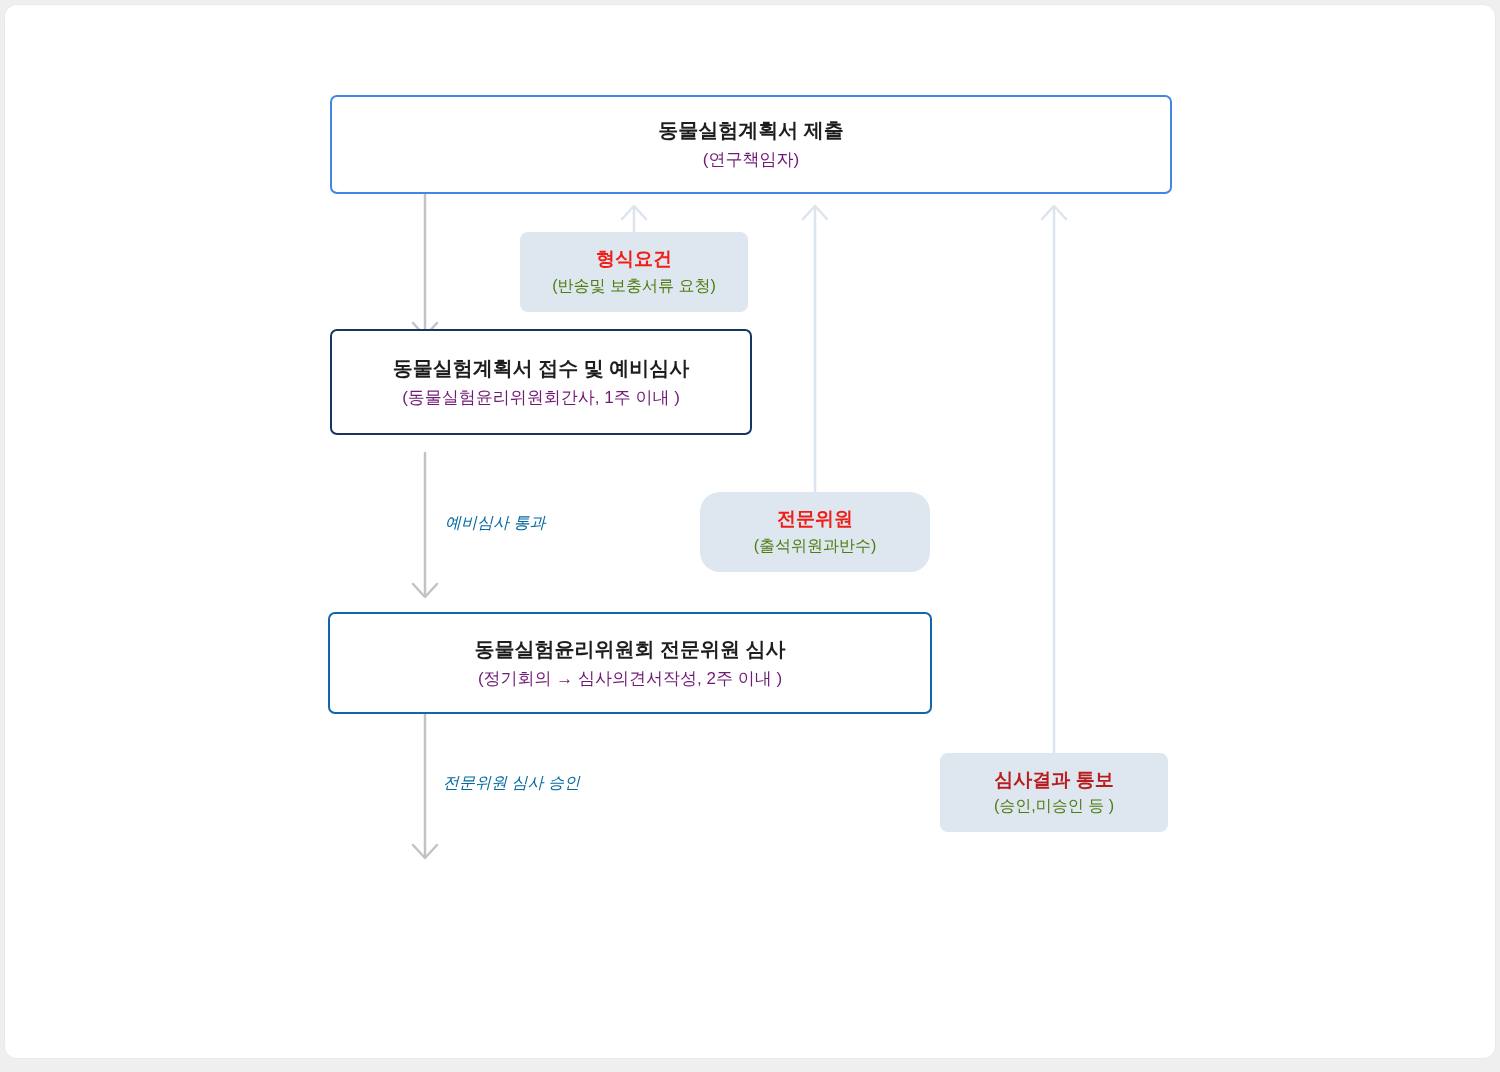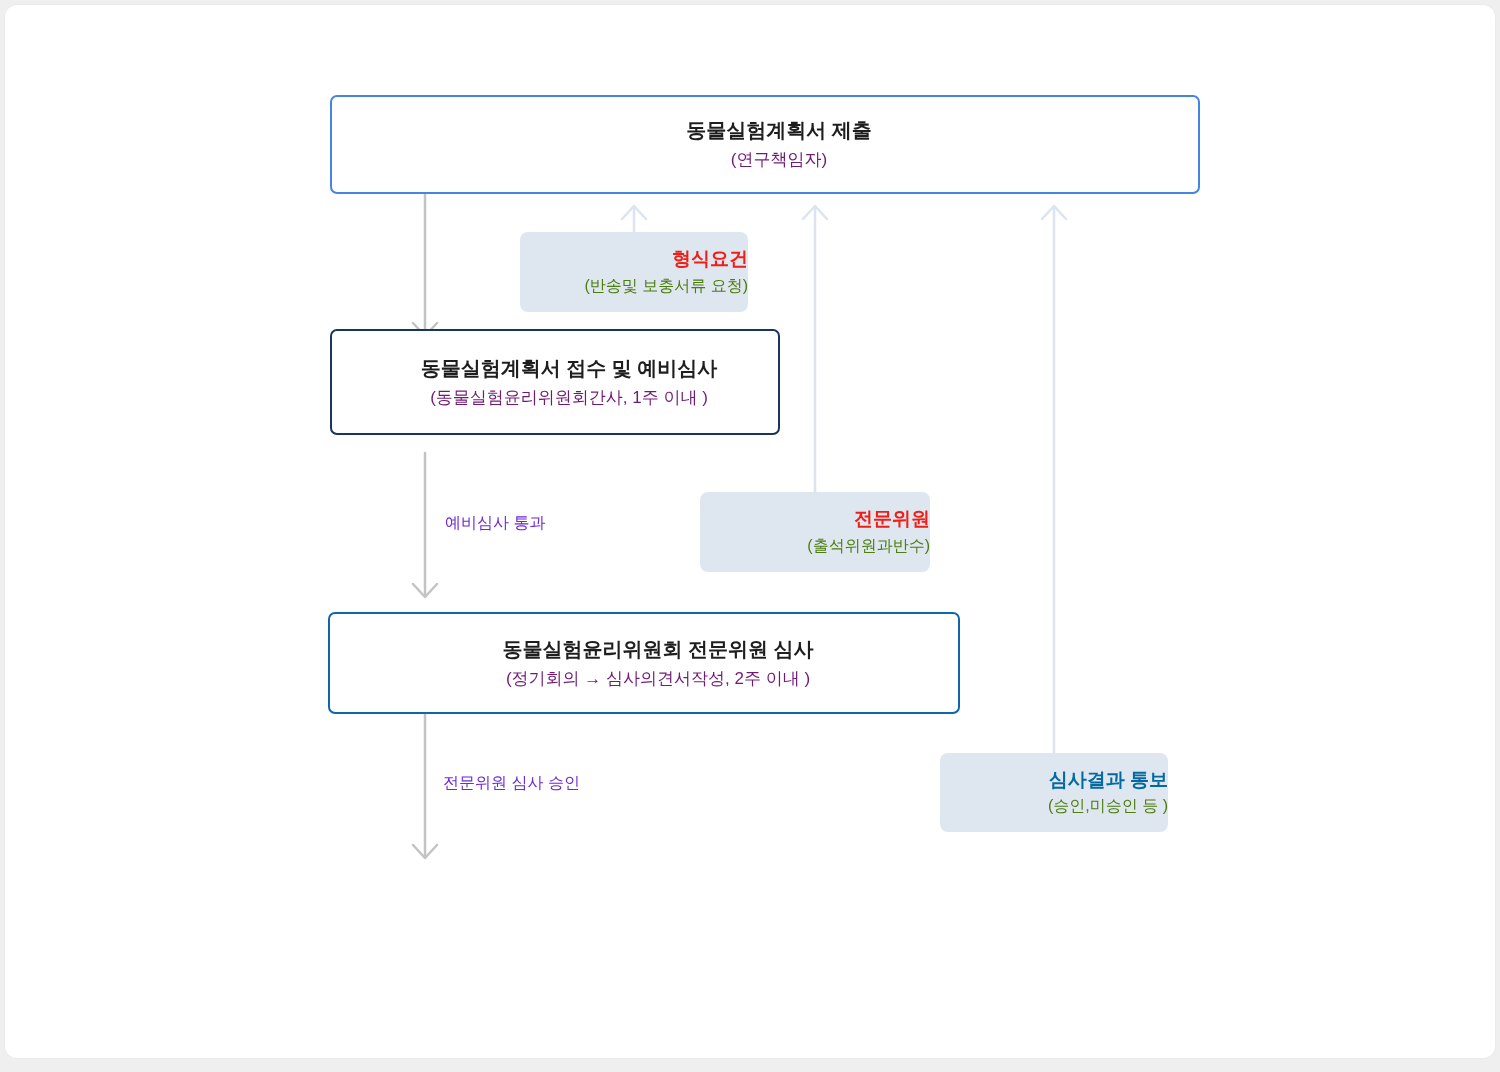--- a/index.html
+++ b/index.html
@@ -25,21 +25,20 @@
   .step-box {
     position: absolute;
     background: #ffffff;
     border-radius: 7px;
     display: flex;
     flex-direction: column;
     align-items: center;
     justify-content: center;
     text-align: center;
     z-index: 2;
-    padding-left: 28px;
   }
   .step-box .title {
     font-size: 20px;
     font-weight: bold;
     color: #1e1e1e;
     line-height: 1.35;
   }
   .step-box .subtitle {
     font-size: 17px;
     color: #701a75;
@@ -50,39 +49,40 @@
   .box-2 { left: 330px; top: 329px; width: 418px; height: 102px; border: 2px solid #16355f; }
   .box-3 { left: 328px; top: 612px; width: 600px; height: 98px;  border: 2px solid #1065ad; }
   .box-4 { left: 330px; top: 873px; width: 838px; height: 97px;  border: 2px solid #4285e4; }
 
   .callout {
     position: absolute;
     background: #dee6ef;
     border-radius: 8px;
     display: flex;
     flex-direction: column;
-    align-items: flex-end;
+    align-items: center;
     justify-content: center;
     text-align: center;
     z-index: 2;
   }
   .callout .title { font-size: 19px; font-weight: bold; line-height: 1.3; }
   .callout .subtitle { font-size: 16px; color: #4d7c0f; margin-top: 4px; line-height: 1.3; }
   .callout-1 { left: 520px; top: 232px; width: 228px; height: 80px; }
-  .callout-2 { left: 700px; top: 492px; width: 230px; height: 80px; }
+  .callout-2 { left: 700px; top: 492px; width: 230px; height: 80px; border-radius: 20px; }
   .callout-3 { left: 940px; top: 753px; width: 228px; height: 79px; }
   .title-red  { color: #f01e16; }
-  .title-blue { color: #0369a1; }
+  .title-blue { color: #b91c1c; }
 
   .edge-label {
     position: absolute;
     font-size: 16px;
-    color: #6d28d9;
+    color: #0369a1;
     white-space: nowrap;
     z-index: 2;
+    font-style: italic;
   }
   .edge-label-1 { left: 445px; top: 513px; }
   .edge-label-2 { left: 443px; top: 773px; }
 </style>
 </head>
 <body>
 
 <div class="card"></div>
 
 <div class="layer">

